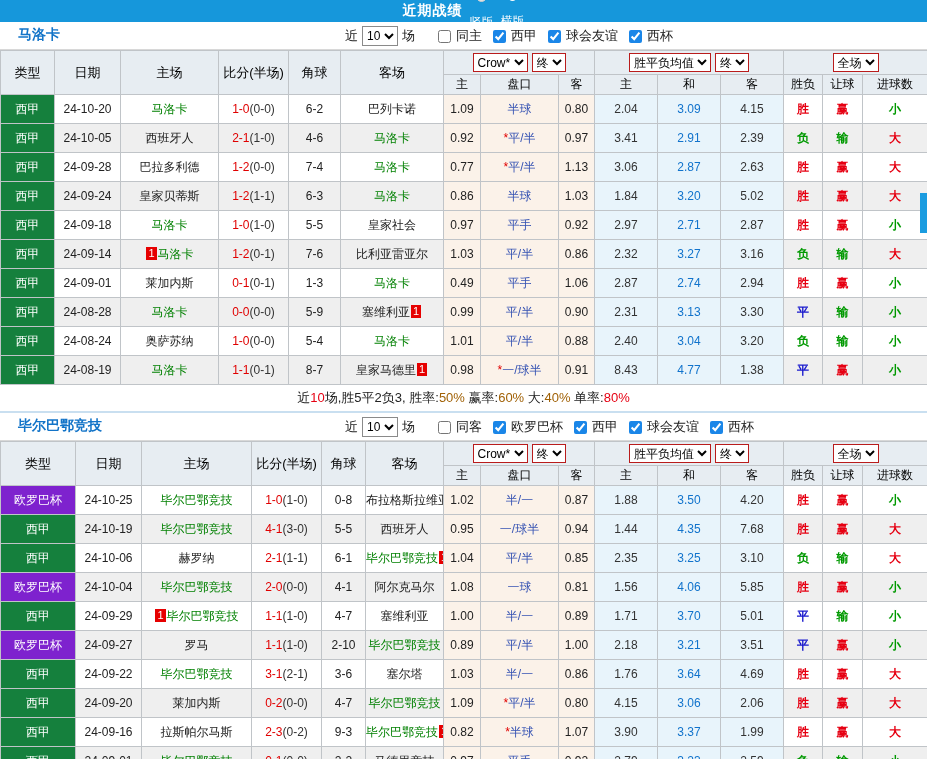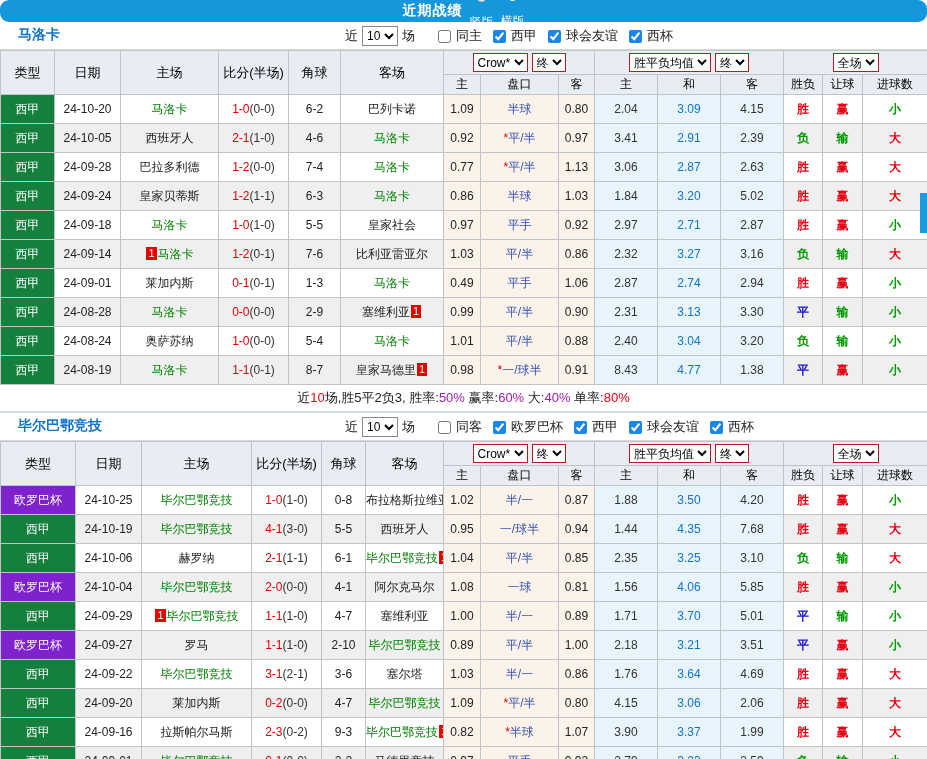--- a/index.html
+++ b/index.html
@@ -3,21 +3,21 @@
 <meta charset="utf-8">
 <style>
   * { box-sizing: border-box; }
   html,body { margin:0; padding:0; }
   body {
     width:927px; height:759px; overflow:hidden; background:#fff;
     font-family:"Liberation Sans","DejaVu Sans",sans-serif; position:relative;
   }
   .titlebar {
     height:22px; background:#1697db; color:#fff;
-    display:flex; align-items:center; justify-content:center; gap:7px;border-radius:9px;
+    display:flex; align-items:center; justify-content:center; gap:7px;
   }
   .titlebar .title { font-size:14px; font-weight:bold; letter-spacing:1px; }
   .radio-opt { display:inline-flex; align-items:center; gap:12px; font-size:12px; cursor:pointer;flex-direction:column; }
   .radio { width:11px; height:11px; border-radius:50%; display:inline-block; }
   .radio.checked { background:#e3e3e3; border:1px solid #cfcfcf; }
   .radio.unchecked { background:transparent; border:2px solid #fff; width:9px; height:9px; }
   .section-head { height:28px; position:relative; background:#fff; border-bottom:1px solid #d8d8d8; }
   .team-name { position:absolute; left:18px; top:4px; font-size:14px; font-weight:bold; color:#1374c8; }
   .filters { position:absolute; left:345px; top:0; height:28px; display:flex; align-items:center; gap:4px; font-size:13px; color:#222; white-space:nowrap; }
   .filters select { font-size:12px; height:20px; border:1px solid #8a8a8a; background:#fff; }
@@ -45,21 +45,21 @@
   .star { color:#e00000; }
   .eu-side { color:#333; }
   .eu-draw { color:#1173cc; }
   .c-red { color:#e60012; font-weight:bold; }
   .c-green { color:#009900; font-weight:bold; }
   .c-blue { color:#1414cc; font-weight:bold; }
   .card-badge { display:inline-block; background:#e60000; color:#fff; font-size:11px; line-height:13px; padding:0 2px; margin:0 1px; vertical-align:1px; }
   .summary { height:26px; line-height:26px; text-align:center; font-size:13px; color:#222; background:#fff; }
   .summary .s-k { color:#222; }
   .summary .s-r { color:#e60012; }
-  .summary .s-b { color:#a21caf; }
+  .summary .s-b { color:#a16207; }
   .section + .section { border-top:2px solid #c9dff0; }
   .scroll-thumb { position:absolute; right:0; top:193px; width:7px; height:40px; background:#1b9ce0; }
 </style>
 </head>
 <body>
 
 <div class="titlebar">
   <span class="title">近期战绩</span>
   <span class="radio-opt">
     <span class="radio checked"></span>
@@ -266,21 +266,21 @@
             <td class="c-red">赢</td>
             <td class="c-green">小</td>
           </tr>
           <tr>
             <td class="typecell">
               <span class="type-badge bg-laliga">西甲</span>
             </td>
             <td>24-08-28</td>
             <td><span class="t-green">马洛卡</span></td>
             <td><span class="sc-ft">0-0</span><span class="sc-ht">(0-0)</span></td>
-            <td>2-9</td>
+            <td>5-9</td>
             <td><span>塞维利亚</span><span class="card-badge">1</span></td>
             <td class="c-odds">0.99</td>
             <td class="c-odds"><span class="hc">平/半</span></td>
             <td class="c-odds">0.90</td>
             <td class="c-eu eu-side">2.31</td>
             <td class="c-eu eu-draw">3.13</td>
             <td class="c-eu eu-side">3.30</td>
             <td class="c-blue">平</td>
             <td class="c-green">输</td>
             <td class="c-green">小</td>

